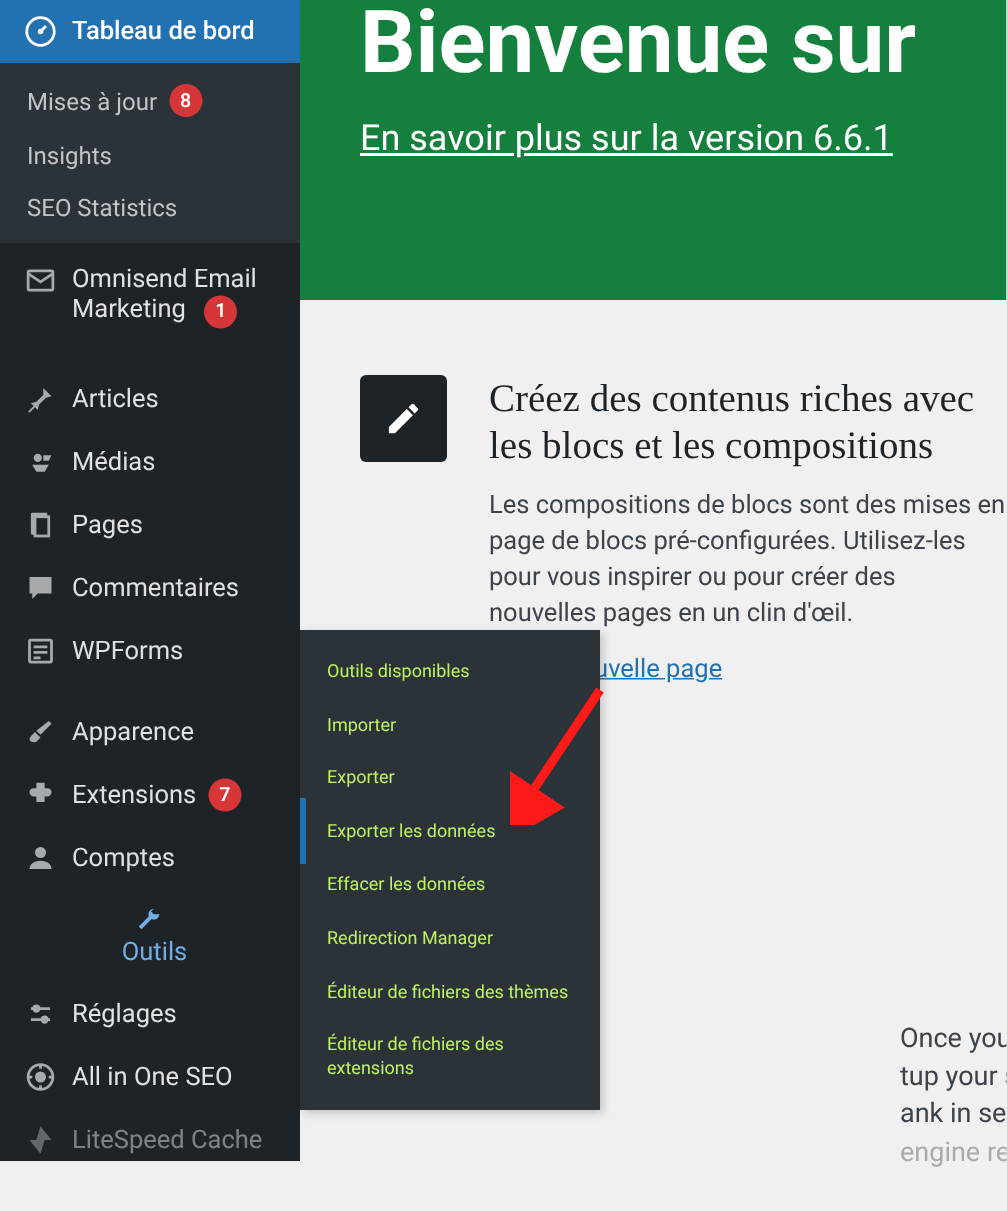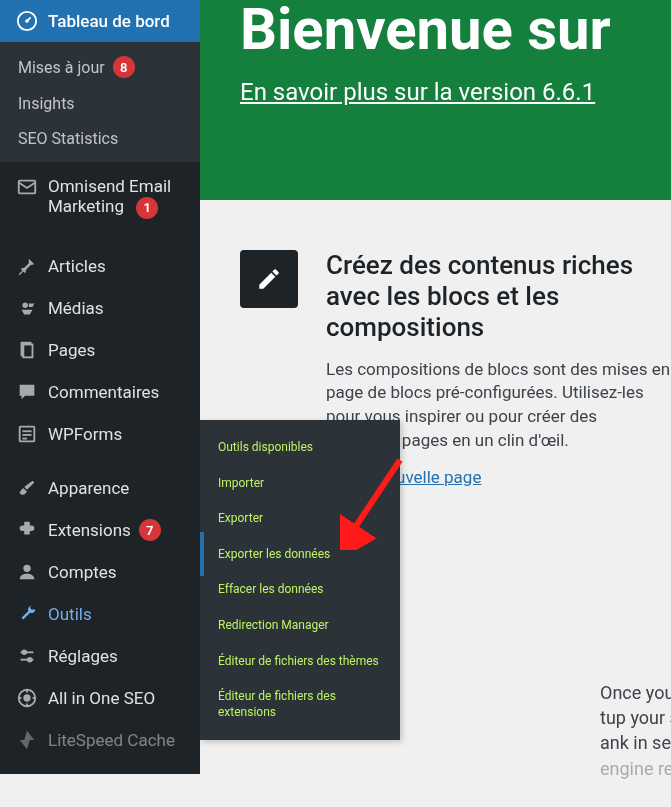--- a/index.html
+++ b/index.html
@@ -37,20 +37,21 @@
   content: '';
   position: absolute;
   right: -10px;
   top: 50%;
   margin-top: -10px;
   border: 10px solid transparent;
   border-right-color: #f0f0f1;
 }
 .menu-item.current {
   color: #72aee6;
+  flex-direction: column;
 }
 .menu-item .icon {
   width: 22px;
   height: 22px;
   margin-right: 10px;
   flex-shrink: 0;
 }
 .submenu {
   background: #2c3338;
   padding: 6px 0;
@@ -159,20 +160,21 @@
   align-items: center;
   justify-content: center;
   margin-right: 28px;
   flex-shrink: 0;
 }
 .welcome-text h2 {
   font-size: 26px;
   font-weight: 500;
   color: #1d2327;
   line-height: 1.2;
+  font-family: Liberation Serif, serif;
 }
 .welcome-text p {
   margin-top: 14px;
   font-size: 17px;
   color: #3c434a;
   line-height: 1.4;
 }
 .welcome-text a {
   color: #2271b1;
   text-decoration: underline;

